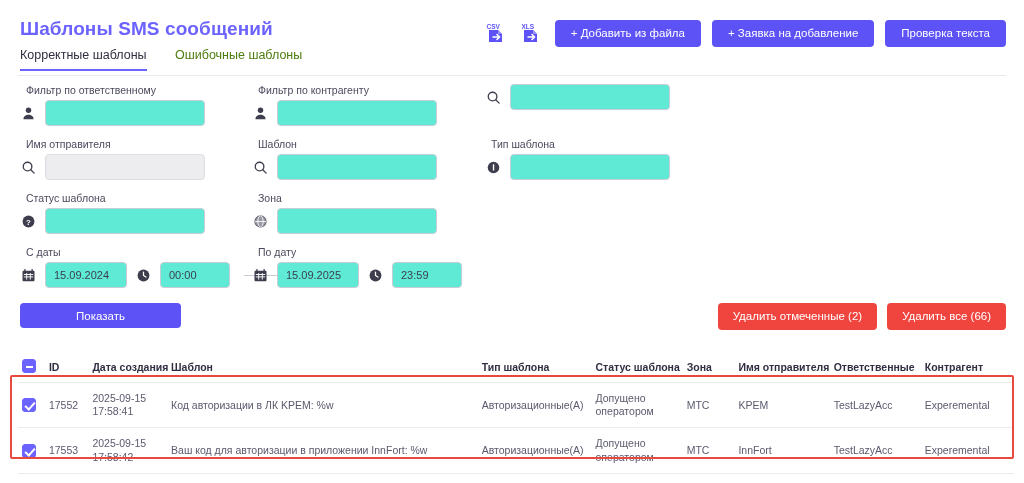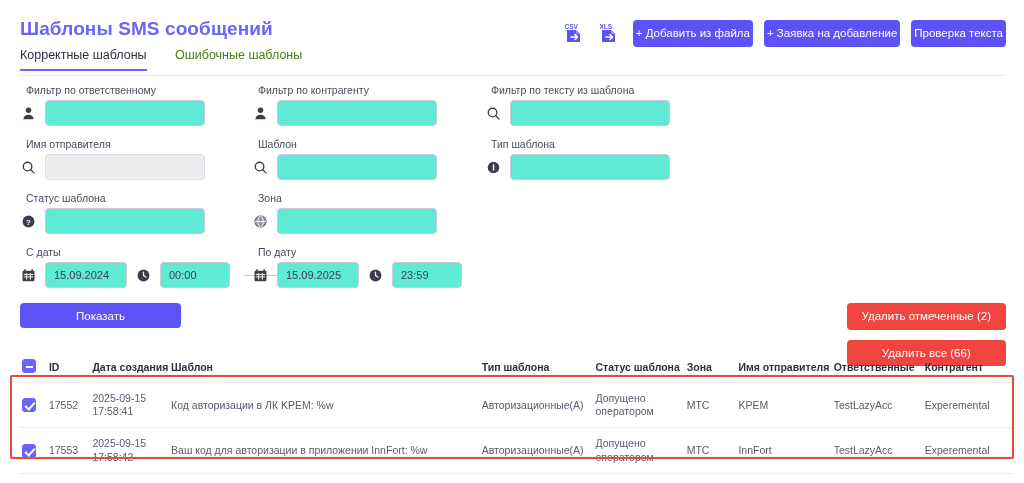--- a/index.html
+++ b/index.html
@@ -27,21 +27,21 @@
   }
   .file-icon {
     width: 24px; height: 24px; position: relative; cursor: pointer;
     display:inline-block;
   }
   .file-icon svg { display:block; }
 
   .btn {
     border: none; border-radius: 4px; cursor: pointer;
     font-family: inherit; font-size: 11.5px; color:#fff;
-    padding: 7px 3px; line-height: 1.1; white-space: nowrap;
+    padding: 7px 16px; line-height: 1.1; white-space: nowrap;
     background: #5d52f5;
   }
   .btn-purple { background: #5d52f5; }
   .btn-red { background: #f0453f; }
 
   
   .tabs {
     position: relative;
     border-bottom: 1px solid #e8e8ee;
     height: 28px;
@@ -88,21 +88,21 @@
 
   
   .show-btn {
     position: absolute; left: 20px; top: 303px;
     width: 161px; height: 25px; border-radius: 4px;
     background: #5d52f5; color:#fff; border:none; cursor:pointer;
     font-family: inherit; font-size: 11.5px;
   }
   .delete-group {
     position: absolute; right: 18px; top: 303px;
-    display: flex; gap: 10px; flex-direction: column;
+    display: flex; gap: 10px;
   }
   .delete-group .btn { padding: 7px 15px; font-size: 11.5px; }
 
   
   .table-wrap { position: absolute; left: 18px; top: 356px; right: 10px; }
   table { border-collapse: collapse; width: 100%; table-layout: fixed; }
   th {
     font-size: 10.5px; font-weight: 700; color: #2f2f41;
     text-align: left; padding: 3px 4px 9px 4px; vertical-align: bottom;
     white-space: nowrap;
@@ -208,21 +208,20 @@
           <svg width="15" height="15" viewBox="0 0 16 16" fill="#3d3d4d">
             <circle cx="8" cy="4.6" r="2.9"></circle>
               <path d="M2.6 14c0-3 2.4-4.8 5.4-4.8s5.4 1.8 5.4 4.8z"></path>
           </svg>
         </span>
         <input class="finput" value="" style="">
       </div>
     </div>
 
     <div class="fgroup" style="left:485px; top:0;">
-      <span class="flabel">Фильтр по тексту из шаблона</span>
       <div class="frow">
         <span class="ficon">
           <svg width="15" height="15" viewBox="0 0 16 16" fill="none" stroke="#3d3d4d" stroke-width="1.4">
             <circle cx="7" cy="7" r="4.6"></circle>
               <path d="M10.4 10.4 L14 14" stroke-linecap="round"></path>
           </svg>
         </span>
         <input class="finput" value="" style="">
       </div>
     </div>

